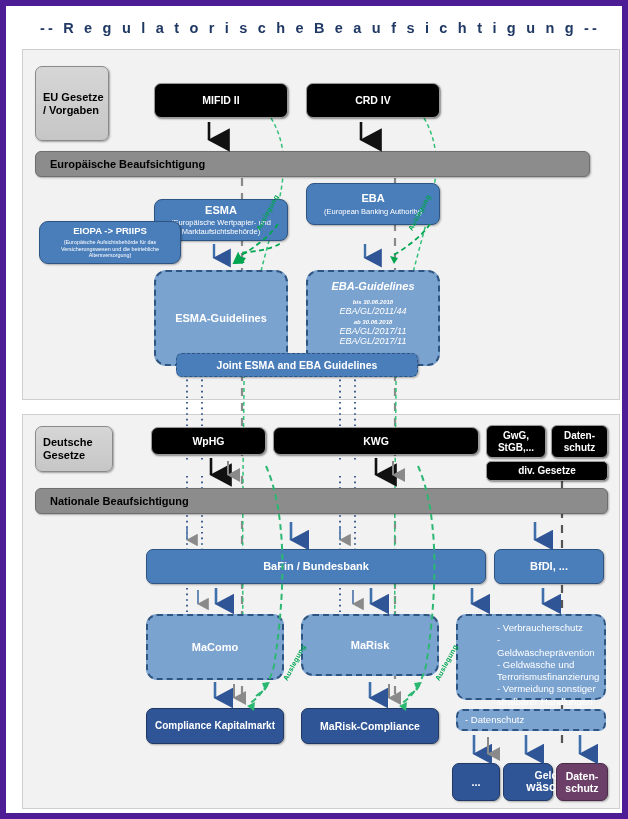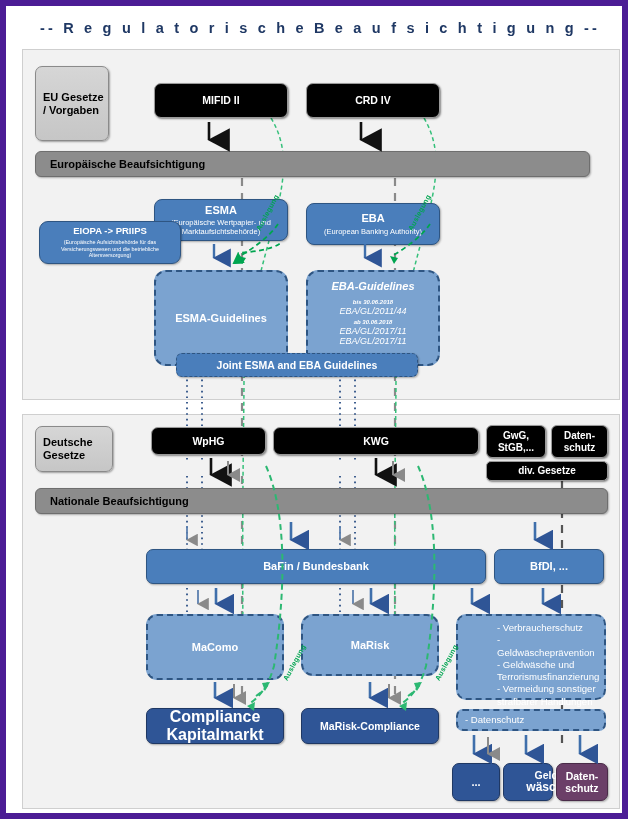--- a/index.html
+++ b/index.html
@@ -176,21 +176,21 @@
   </div>
 
   <div class="node band" style="left:29px;top:145px;width:555px;height:26px;">
     <span>Europäische Beaufsichtigung</span>
   </div>
 
   <div class="node blue" style="left:148px;top:193px;width:134px;height:42px;border-radius:8px;">
     <span style="font-size:11px">ESMA</span>
     <span class="sub">(Europäische  Wertpapier-  und Marktaufsichtsbehörde)</span>
   </div>
-  <div class="node blue" style="left:300px;top:197px;width:134px;height:42px;border-radius:8px;">
+  <div class="node blue" style="left:300px;top:177px;width:134px;height:42px;border-radius:8px;">
     <span style="font-size:11px">EBA</span>
     <span class="sub">(European  Banking  Authority)</span>
   </div>
 
   <div class="node blue" style="left:33px;top:215px;width:142px;height:43px;border-radius:9px;">
     <span style="font-size:9.5px">EIOPA  -&gt; PRIIPS</span>
     <span class="sub" style="font-size:5.4px;padding:0 8px;">(Europäische Aufsichtsbehörde für das Versicherungswesen und die betriebliche Altersversorgung)</span>
   </div>
 
   <div class="node lblue-dash" style="left:148px;top:264px;width:134px;height:96px;border-radius:12px;">
@@ -260,21 +260,21 @@
     <span>Terrorismusfinanzierung</span>
     <span>- Vermeidung sonstiger</span>
     <span>strafbarer Handlungen</span>
   </div>
 
   <div class="node lblue-dash listbox" style="left:450px;top:703px;width:150px;height:22px;border-radius:7px;justify-content:center;">
     <span>- Datenschutz</span>
   </div>
 
   <div class="node darkblue" style="left:140px;top:702px;width:138px;height:36px;border-radius:7px;">
-    <span style="font-size:16px">Compliance Kapitalmarkt</span>
+    <span style="font-size:10px">Compliance Kapitalmarkt</span>
   </div>
   <div class="node darkblue" style="left:295px;top:702px;width:138px;height:36px;border-radius:7px;">
     <span style="font-size:10.5px">MaRisk-Compliance</span>
   </div>
 
   <div class="node darkblue" style="left:446px;top:757px;width:48px;height:38px;border-radius:7px;">
     <span style="font-size:11px">...</span>
   </div>
   <div class="node darkblue" style="left:497px;top:757px;width:50px;height:38px;border-radius:7px;padding-left:40px;">
     <span style="font-size:10.5px">Geld-</span>

